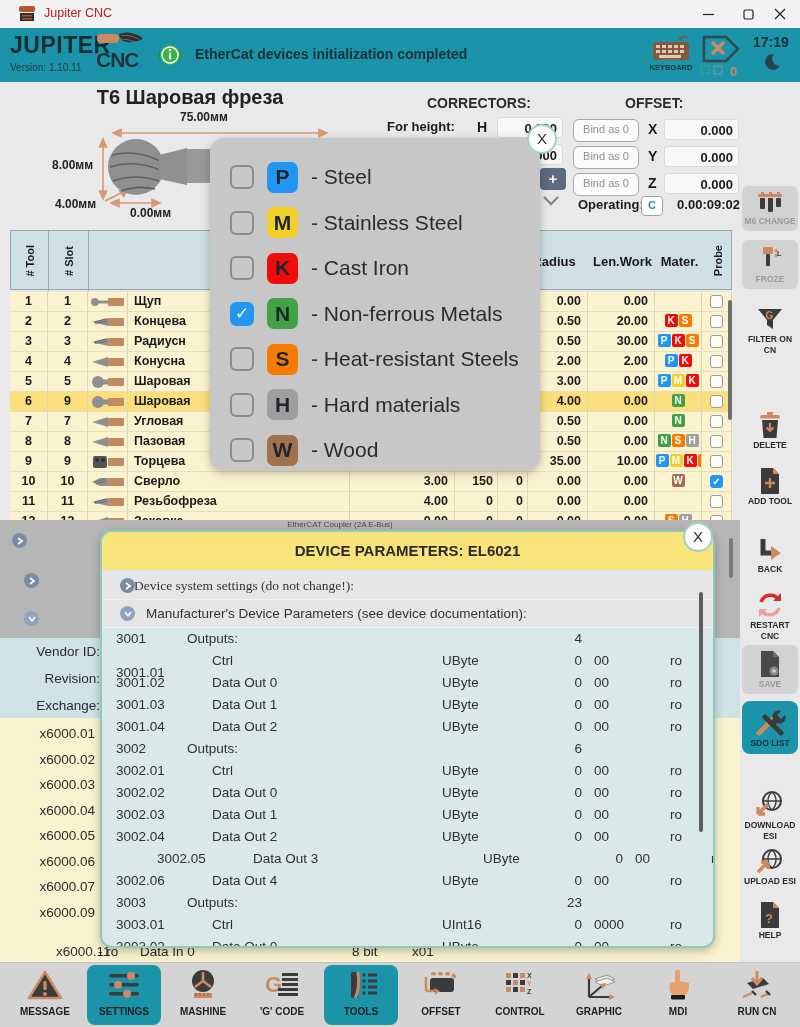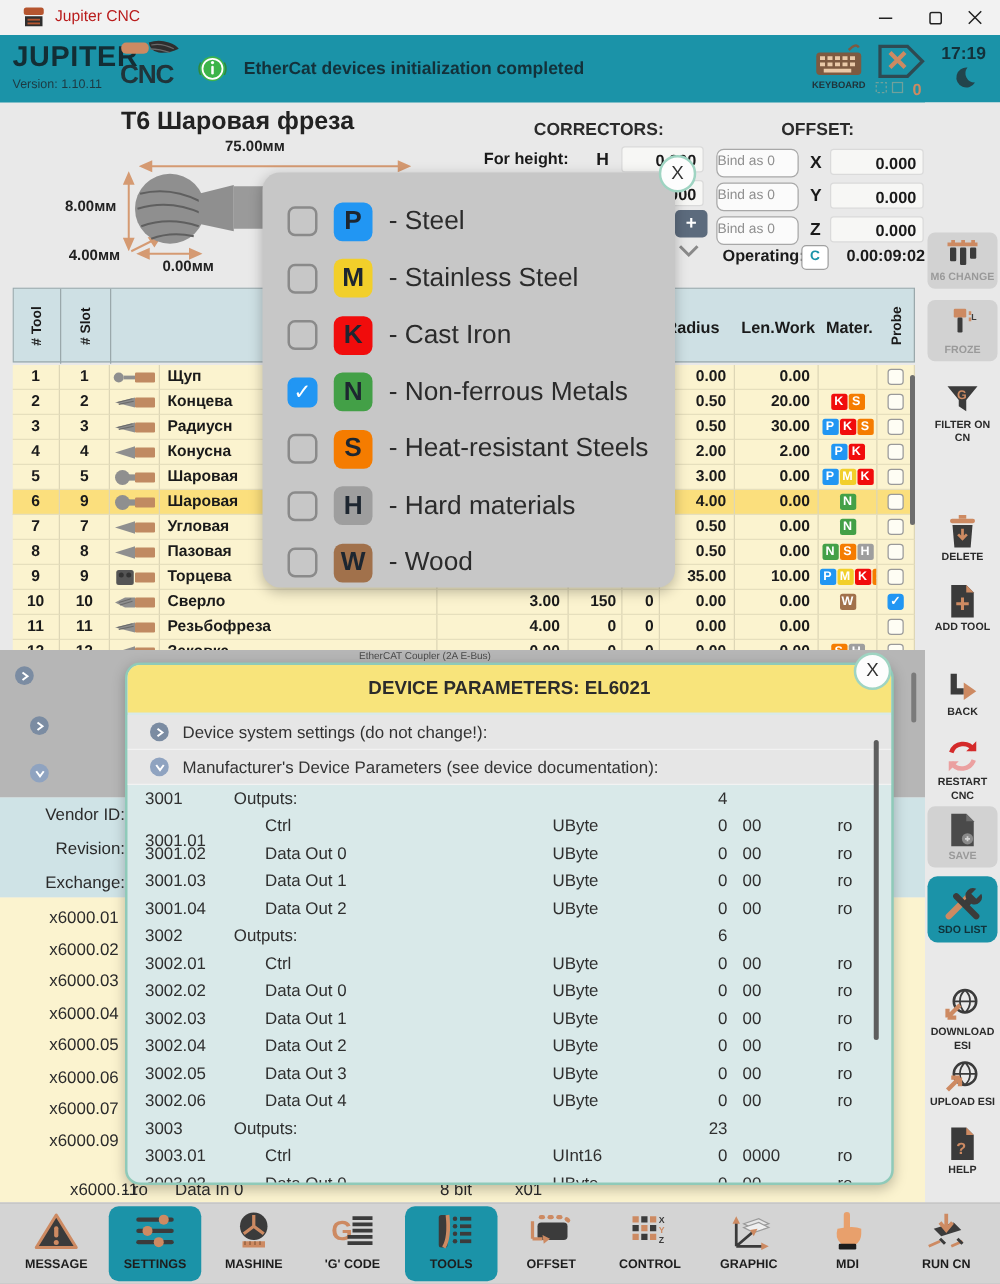--- a/index.html
+++ b/index.html
@@ -25,21 +25,21 @@
   .badge0{position:absolute;left:730px;top:36px;font-size:13px;font-weight:bold;color:#cd8a62;}
   .clock{position:absolute;left:753px;top:6px;font-size:14px;font-weight:bold;color:#13313a;}
   
   .tool-title{position:absolute;left:80px;top:86px;width:220px;text-align:center;font-size:20px;font-weight:bold;color:#222;}
   .dim-label{position:absolute;font-size:12px;font-weight:bold;color:#222;}
   
   .sec-title{position:absolute;font-size:14px;font-weight:bold;color:#2b2b2b;}
   .fld{position:absolute;height:21px;background:#f7f7f5;border:1px solid #dadada;border-radius:3px;
        font-size:13px;font-weight:bold;text-align:right;padding-right:5px;line-height:21px;box-sizing:border-box;}
   .bind-btn{position:absolute;width:64px;height:21px;background:#fbfbfb;border:1.5px solid #a8a8a8;border-radius:6px;
-       color:#8f8f8f;font-size:11px;line-height:19px;}
+       color:#8f8f8f;font-size:11px;text-align:center;line-height:19px;}
   .axis-letter{position:absolute;font-size:14px;font-weight:bold;}
   .plus-btn{position:absolute;left:540px;top:168px;width:26px;height:22px;background:#5c6b7d;border-radius:4px;
        color:#fff;font-size:15px;font-weight:bold;text-align:center;line-height:21px;}
   .op-c{position:absolute;left:641px;top:196px;width:20px;height:18px;background:#fff;border:1.5px solid #a0a0a0;
        border-radius:4px;font-size:11px;font-weight:bold;color:#1b93a8;text-align:center;line-height:17px;}
   
   #tool-table{position:absolute;left:10px;top:230px;width:725px;height:292px;overflow:hidden;}
   .thead{position:absolute;left:0;top:0;width:722px;height:60px;background:#cee0e4;border:1px solid #9aa8ab;box-sizing:border-box;}
   .vtext{writing-mode:vertical-rl;transform:rotate(180deg);font-size:11px;font-weight:bold;}
   .hcell{position:absolute;display:flex;align-items:center;justify-content:center;height:60px;box-sizing:border-box;}
@@ -593,21 +593,21 @@
   <div class="close-x" style="left:527px;top:124px;">X</div>
 
   <div id="dev-popup">
     <div class="dev-head">DEVICE PARAMETERS: EL6021</div>
     <div class="dev-group" style="top:40px;">
       <span style="position:absolute;left:18px;top:6px;" class="chev-circle">
           <svg width="8" height="8" viewBox="0 0 8 8">
             <path d="M2 1 L6 4 L2 7" stroke="#fff" stroke-width="1.6" fill="none"></path>
           </svg>
         </span>
-      <span style="margin-left:44px;">Device system settings (do not change!):</span>
+      <span style="margin-left:32px;font-family:Liberation Serif, serif;">Device system settings (do not change!):</span>
     </div>
     <div class="dev-group" style="top:68px;">
       <span style="position:absolute;left:18px;top:6px;background:#8fa3c0;" class="chev-circle">
           <svg width="8" height="8" viewBox="0 0 8 8">
             <path d="M1 2 L4 6 L7 2" stroke="#fff" stroke-width="1.6" fill="none"></path>
           </svg>
         </span>
       <span style="margin-left:44px;">Manufacturer's Device Parameters (see device documentation):</span>
     </div>
     <div id="dev-rows">
@@ -678,21 +678,21 @@
           <span style="left: 568px;">ro</span>
         </div>
         <div class="dev-row" style="top: 294px;">
           <span style="left: 14px;">3002.04</span>
           <span style="left: 110px;">Data Out 2</span>
           <span style="left: 340px;">UByte</span>
           <span style="left: 430px; width: 50px; text-align: right;">0</span>
           <span style="left: 492px;">00</span>
           <span style="left: 568px;">ro</span>
         </div>
-        <div class="dev-row" style="top: 316px;">
+        <div class="dev-row" style="top: 316px; margin-left: 41px;">
           <span style="left: 14px;">3002.05</span>
           <span style="left: 110px;">Data Out 3</span>
           <span style="left: 340px;">UByte</span>
           <span style="left: 430px; width: 50px; text-align: right;">0</span>
           <span style="left: 492px;">00</span>
           <span style="left: 568px;">ro</span>
         </div>
         <div class="dev-row" style="top: 338px;">
           <span style="left: 14px;">3002.06</span>
           <span style="left: 110px;">Data Out 4</span>

